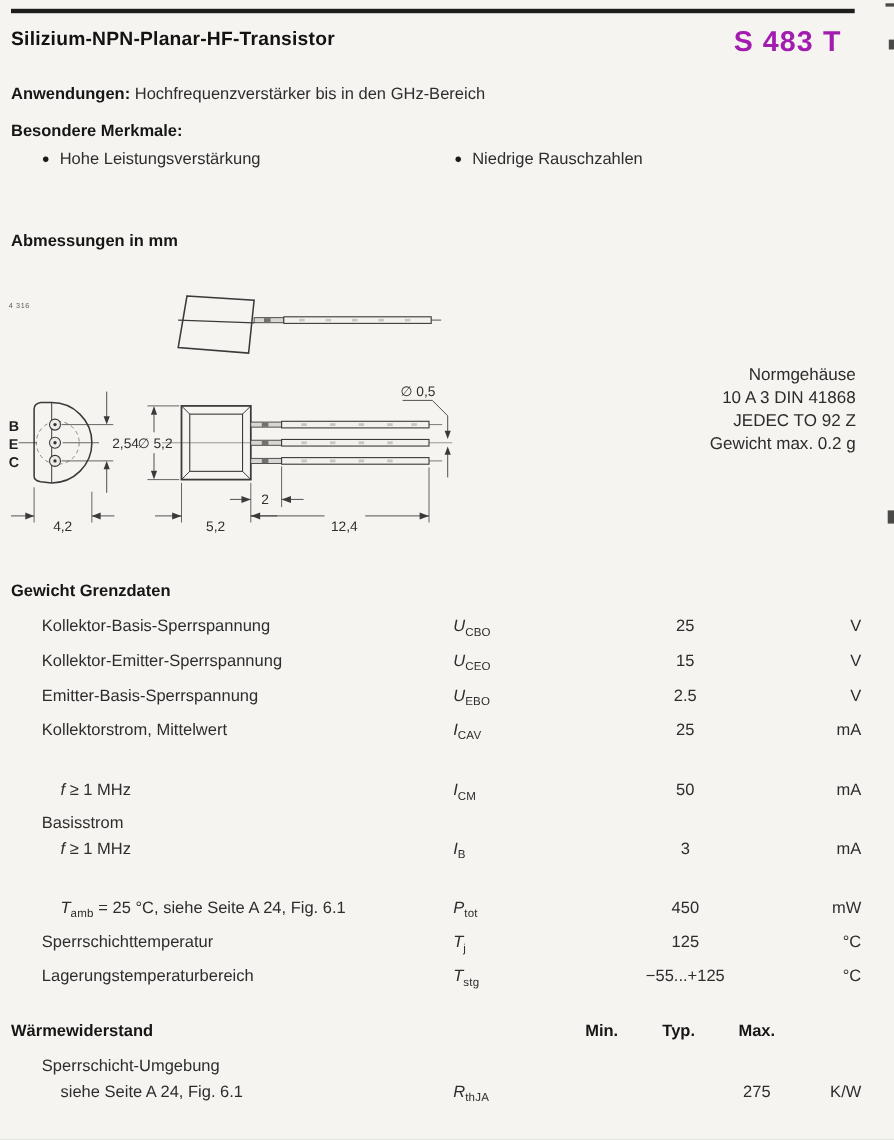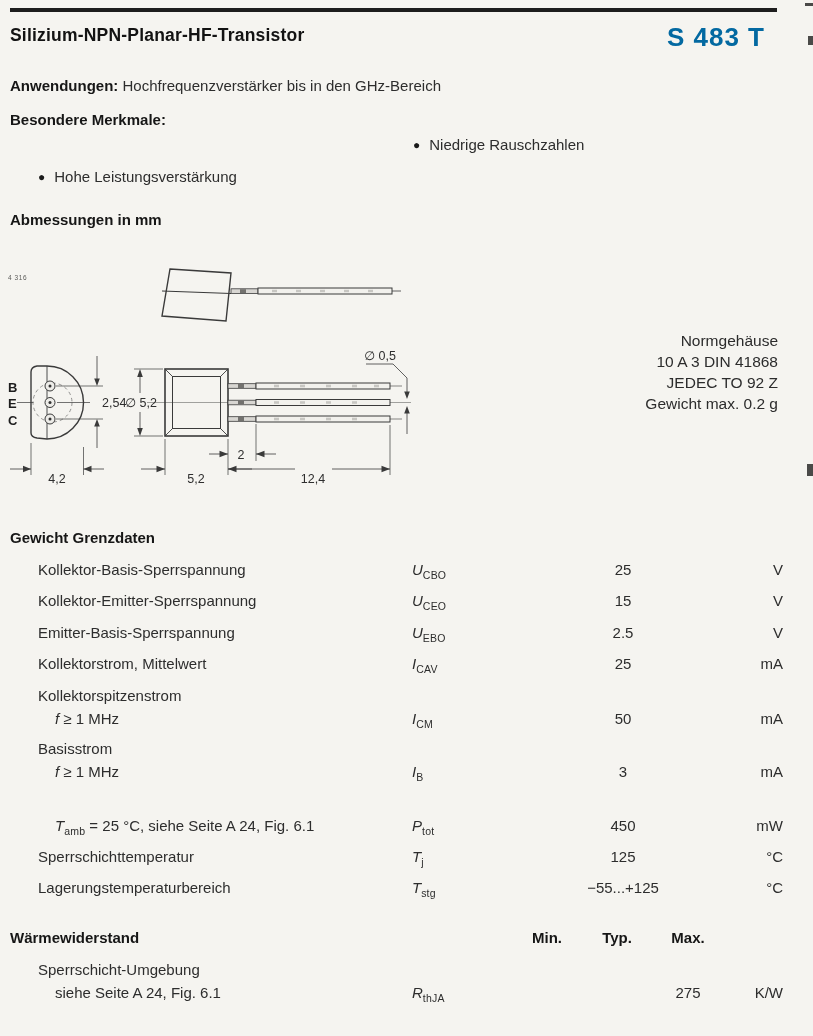--- a/index.html
+++ b/index.html
@@ -6,21 +6,21 @@
   .page {
     position:relative; width:813px; height:1036px; margin:0 auto;
     background:#f5f4f0; color:#2d2d2d;
     font-family:"Liberation Sans", sans-serif; font-size:15px;
     overflow:hidden;
   }
   .abs { position:absolute; }
   .b { font-weight:bold; color:#161616; }
   .rule-top { position:absolute; left:10px; top:8px; width:767px; height:4px; background:#1d1d1d; }
   .title { position:absolute; left:10px; top:25px; font-size:17.5px; font-weight:bold; color:#131313; letter-spacing:.2px; }
-  .partno { position:absolute; top:22px; right:48px; font-size:26px; font-weight:bold; color:#0369a1; letter-spacing:1px; }
+  .partno { position:absolute; top:22px; right:48px; font-size:26px; font-weight:bold; color:#a21caf; letter-spacing:1px; }
   .edge-art { position:absolute; background:#4a4a48; }
   .bullet-item { position:absolute; top:136px; }
   .bullet-item .dot { font-size:12px; margin-right:9px; vertical-align:1px; color:#1a1a1a; }
   .pkg-info { position:absolute; top:330px; right:35px; text-align:right; line-height:21px; font-size:15.5px; color:#2c2c2c; }
   .trow { position:absolute; left:0; width:813px; height:19px; }
   .cl  { position:absolute; left:38px; white-space:nowrap; }
   .cl2 { position:absolute; left:55px; white-space:nowrap; }
   .cs  { position:absolute; left:412px; white-space:nowrap; }
   .cs i, .cl2 i { font-style:italic; font-family:"Liberation Sans", sans-serif; }
   sub { font-size:10.5px; letter-spacing:.2px; }
@@ -47,21 +47,21 @@
   <div class="title">Silizium-NPN-Planar-HF-Transistor</div>
   <div class="partno">S 483 T</div>
 
   <div class="abs" style="left:10px;top:77px;">
     <span class="b">Anwendungen:</span>
     <span>Hochfrequenzverstärker bis in den GHz-Bereich</span>
   </div>
 
   <div class="abs b" style="left:10px;top:111px;">Besondere Merkmale:</div>
 
-  <div class="bullet-item" style="left:38px;margin-top:32px;">
+  <div class="bullet-item" style="left:38px;">
     <span class="dot">●</span><span>Hohe Leistungsverstärkung</span>
   </div>
   <div class="bullet-item" style="left:413px;">
     <span class="dot">●</span><span>Niedrige Rauschzahlen</span>
   </div>
 
   <div class="abs b" style="left:10px;top:211px;">Abmessungen in mm</div>
 
   <svg class="drawing" width="440" height="250" viewBox="0 0 440 250">
     <g fill="none" stroke="#3a3a3a" stroke-width="1.2">
@@ -201,23 +201,20 @@
     <span class="cs"><i>U</i><sub>EBO</sub></span>
     <span class="cv">2.5</span>
     <span class="cu">V</span>
   </div>
   <div class="trow" style="top:655px;">
     <span class="cl">Kollektorstrom, Mittelwert</span>
     <span class="cs"><i>I</i><sub>CAV</sub></span>
     <span class="cv">25</span>
     <span class="cu">mA</span>
   </div>
-  <div class="trow" style="top:687px;">
-    <span class="cl">Kollektorspitzenstrom</span>
-  </div>
   <div class="trow" style="top:710px;">
     <span class="cl2"><i>f</i><span> ≥ 1 MHz</span></span>
     <span class="cs"><i>I</i><sub>CM</sub></span>
     <span class="cv">50</span>
     <span class="cu">mA</span>
   </div>
   <div class="trow" style="top:740px;">
     <span class="cl">Basisstrom</span>
   </div>
   <div class="trow" style="top:763px;">

